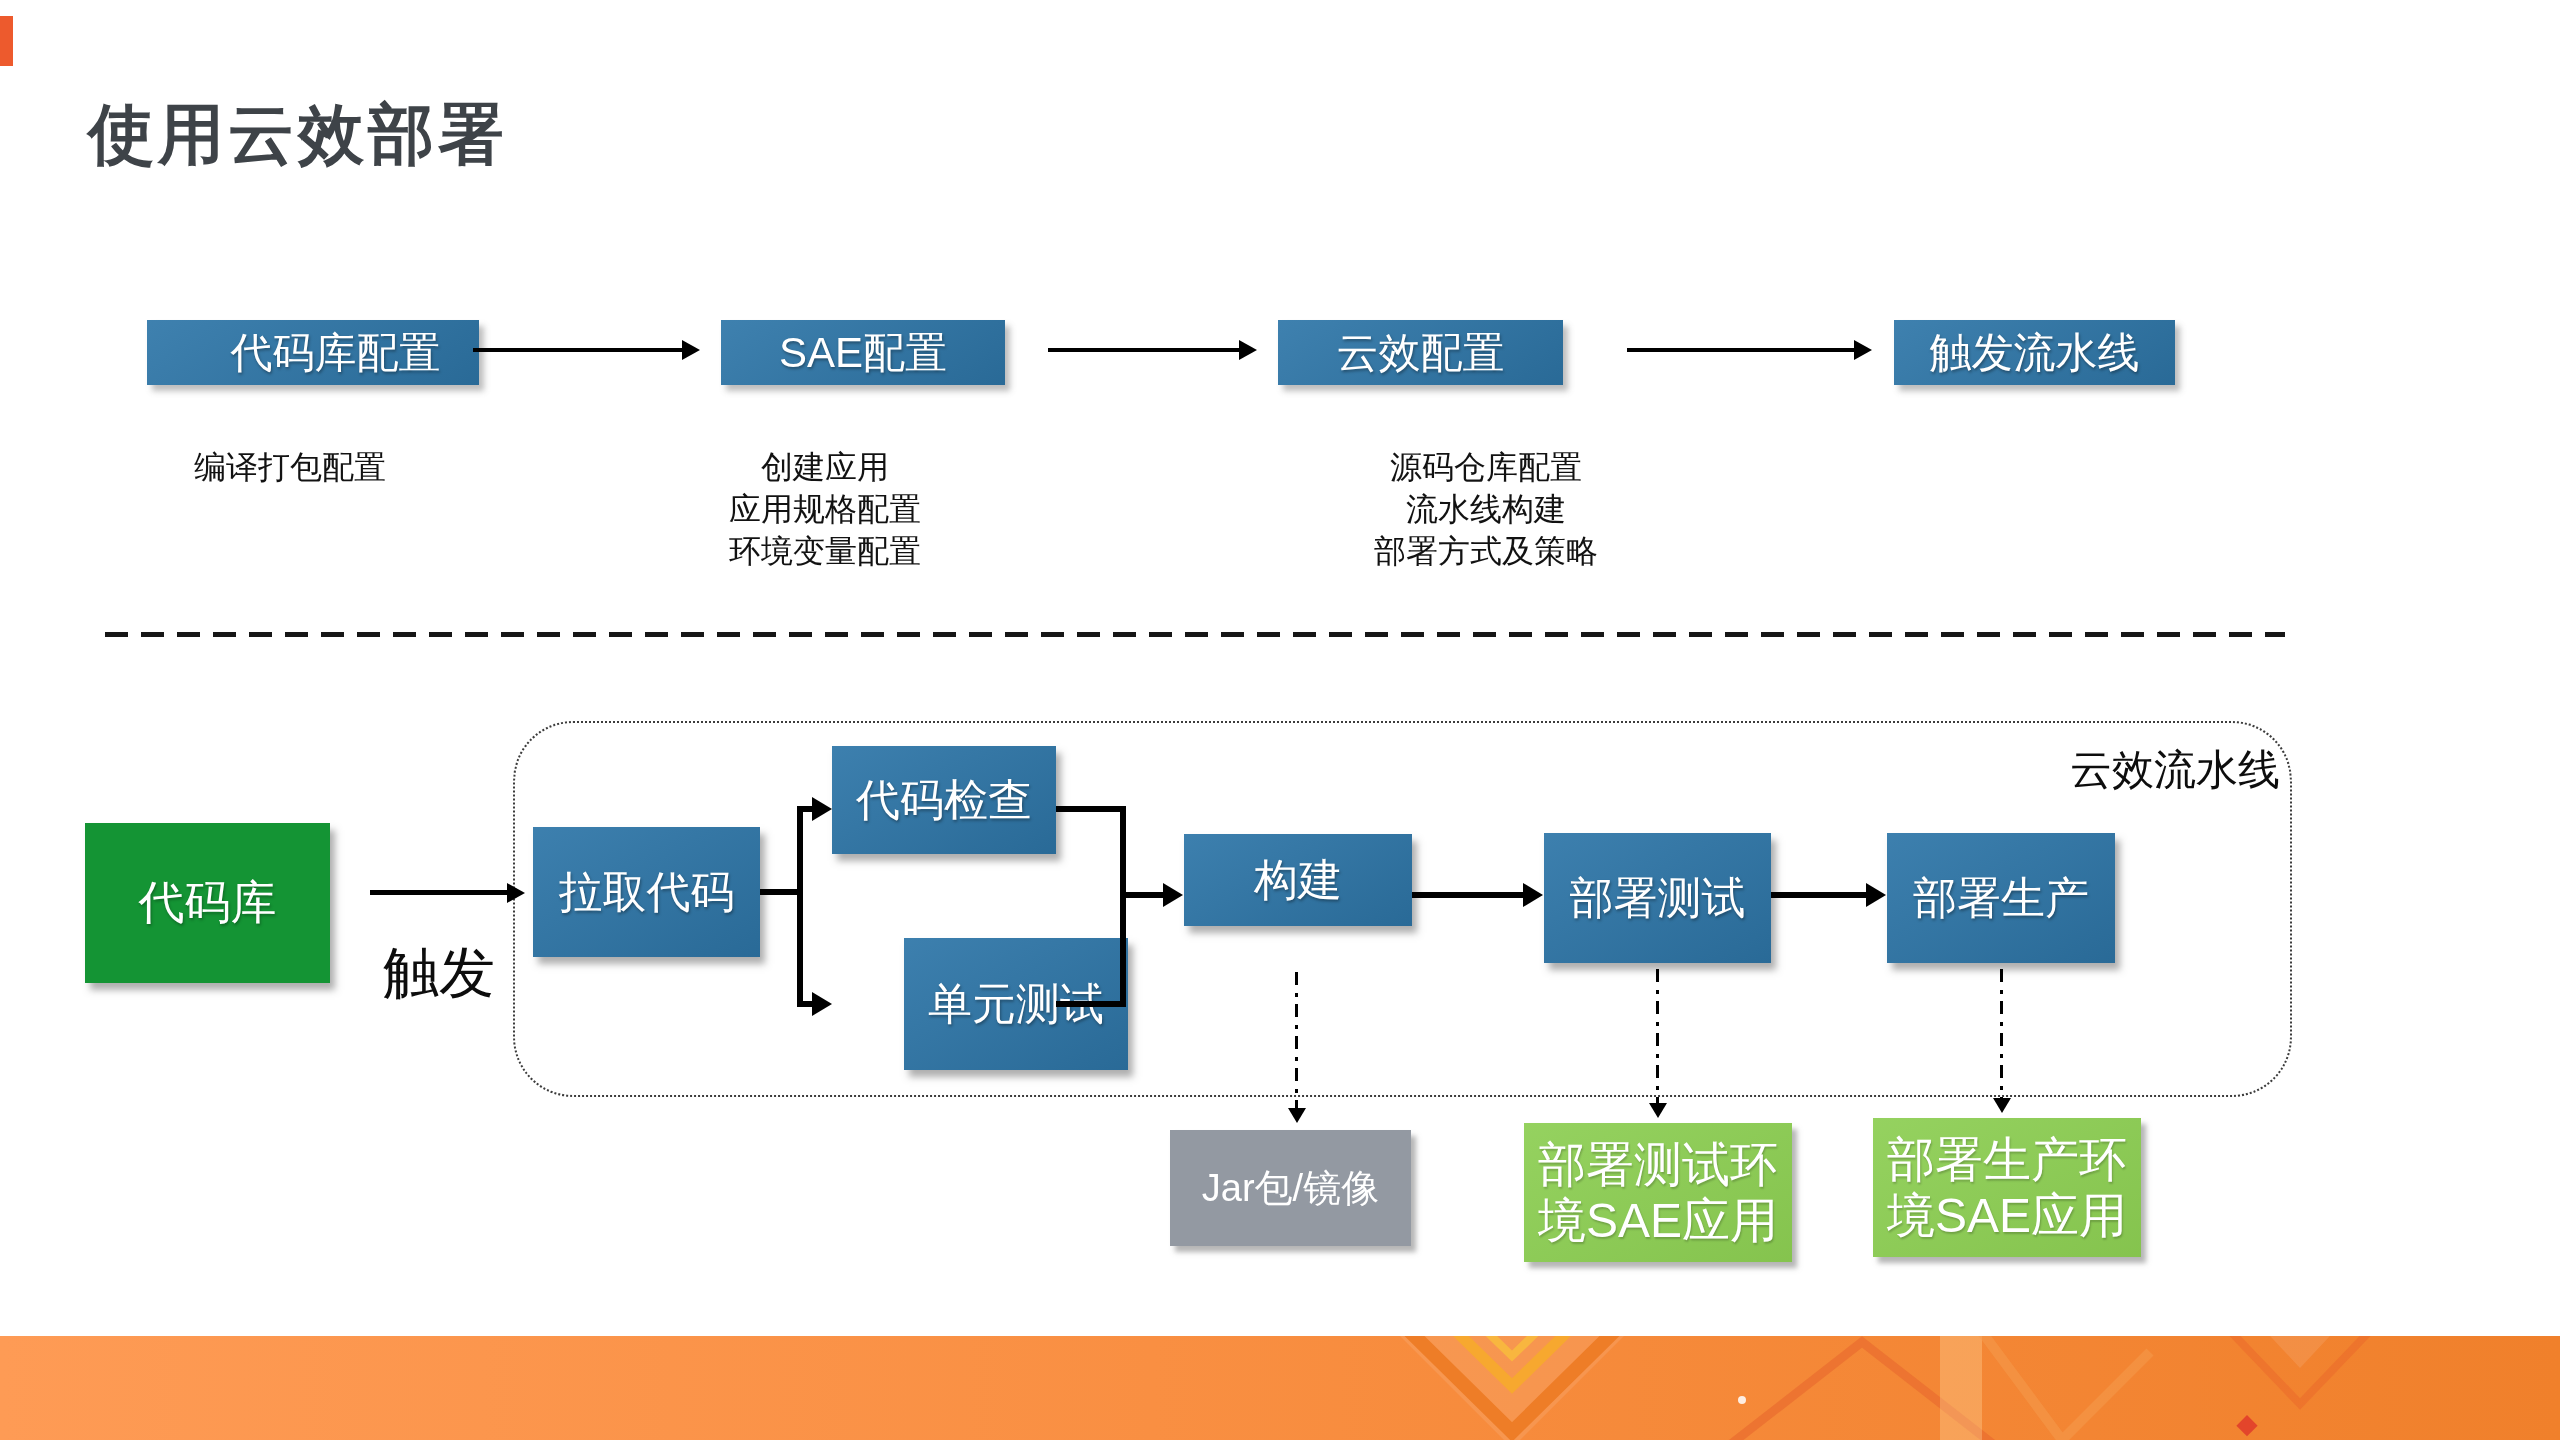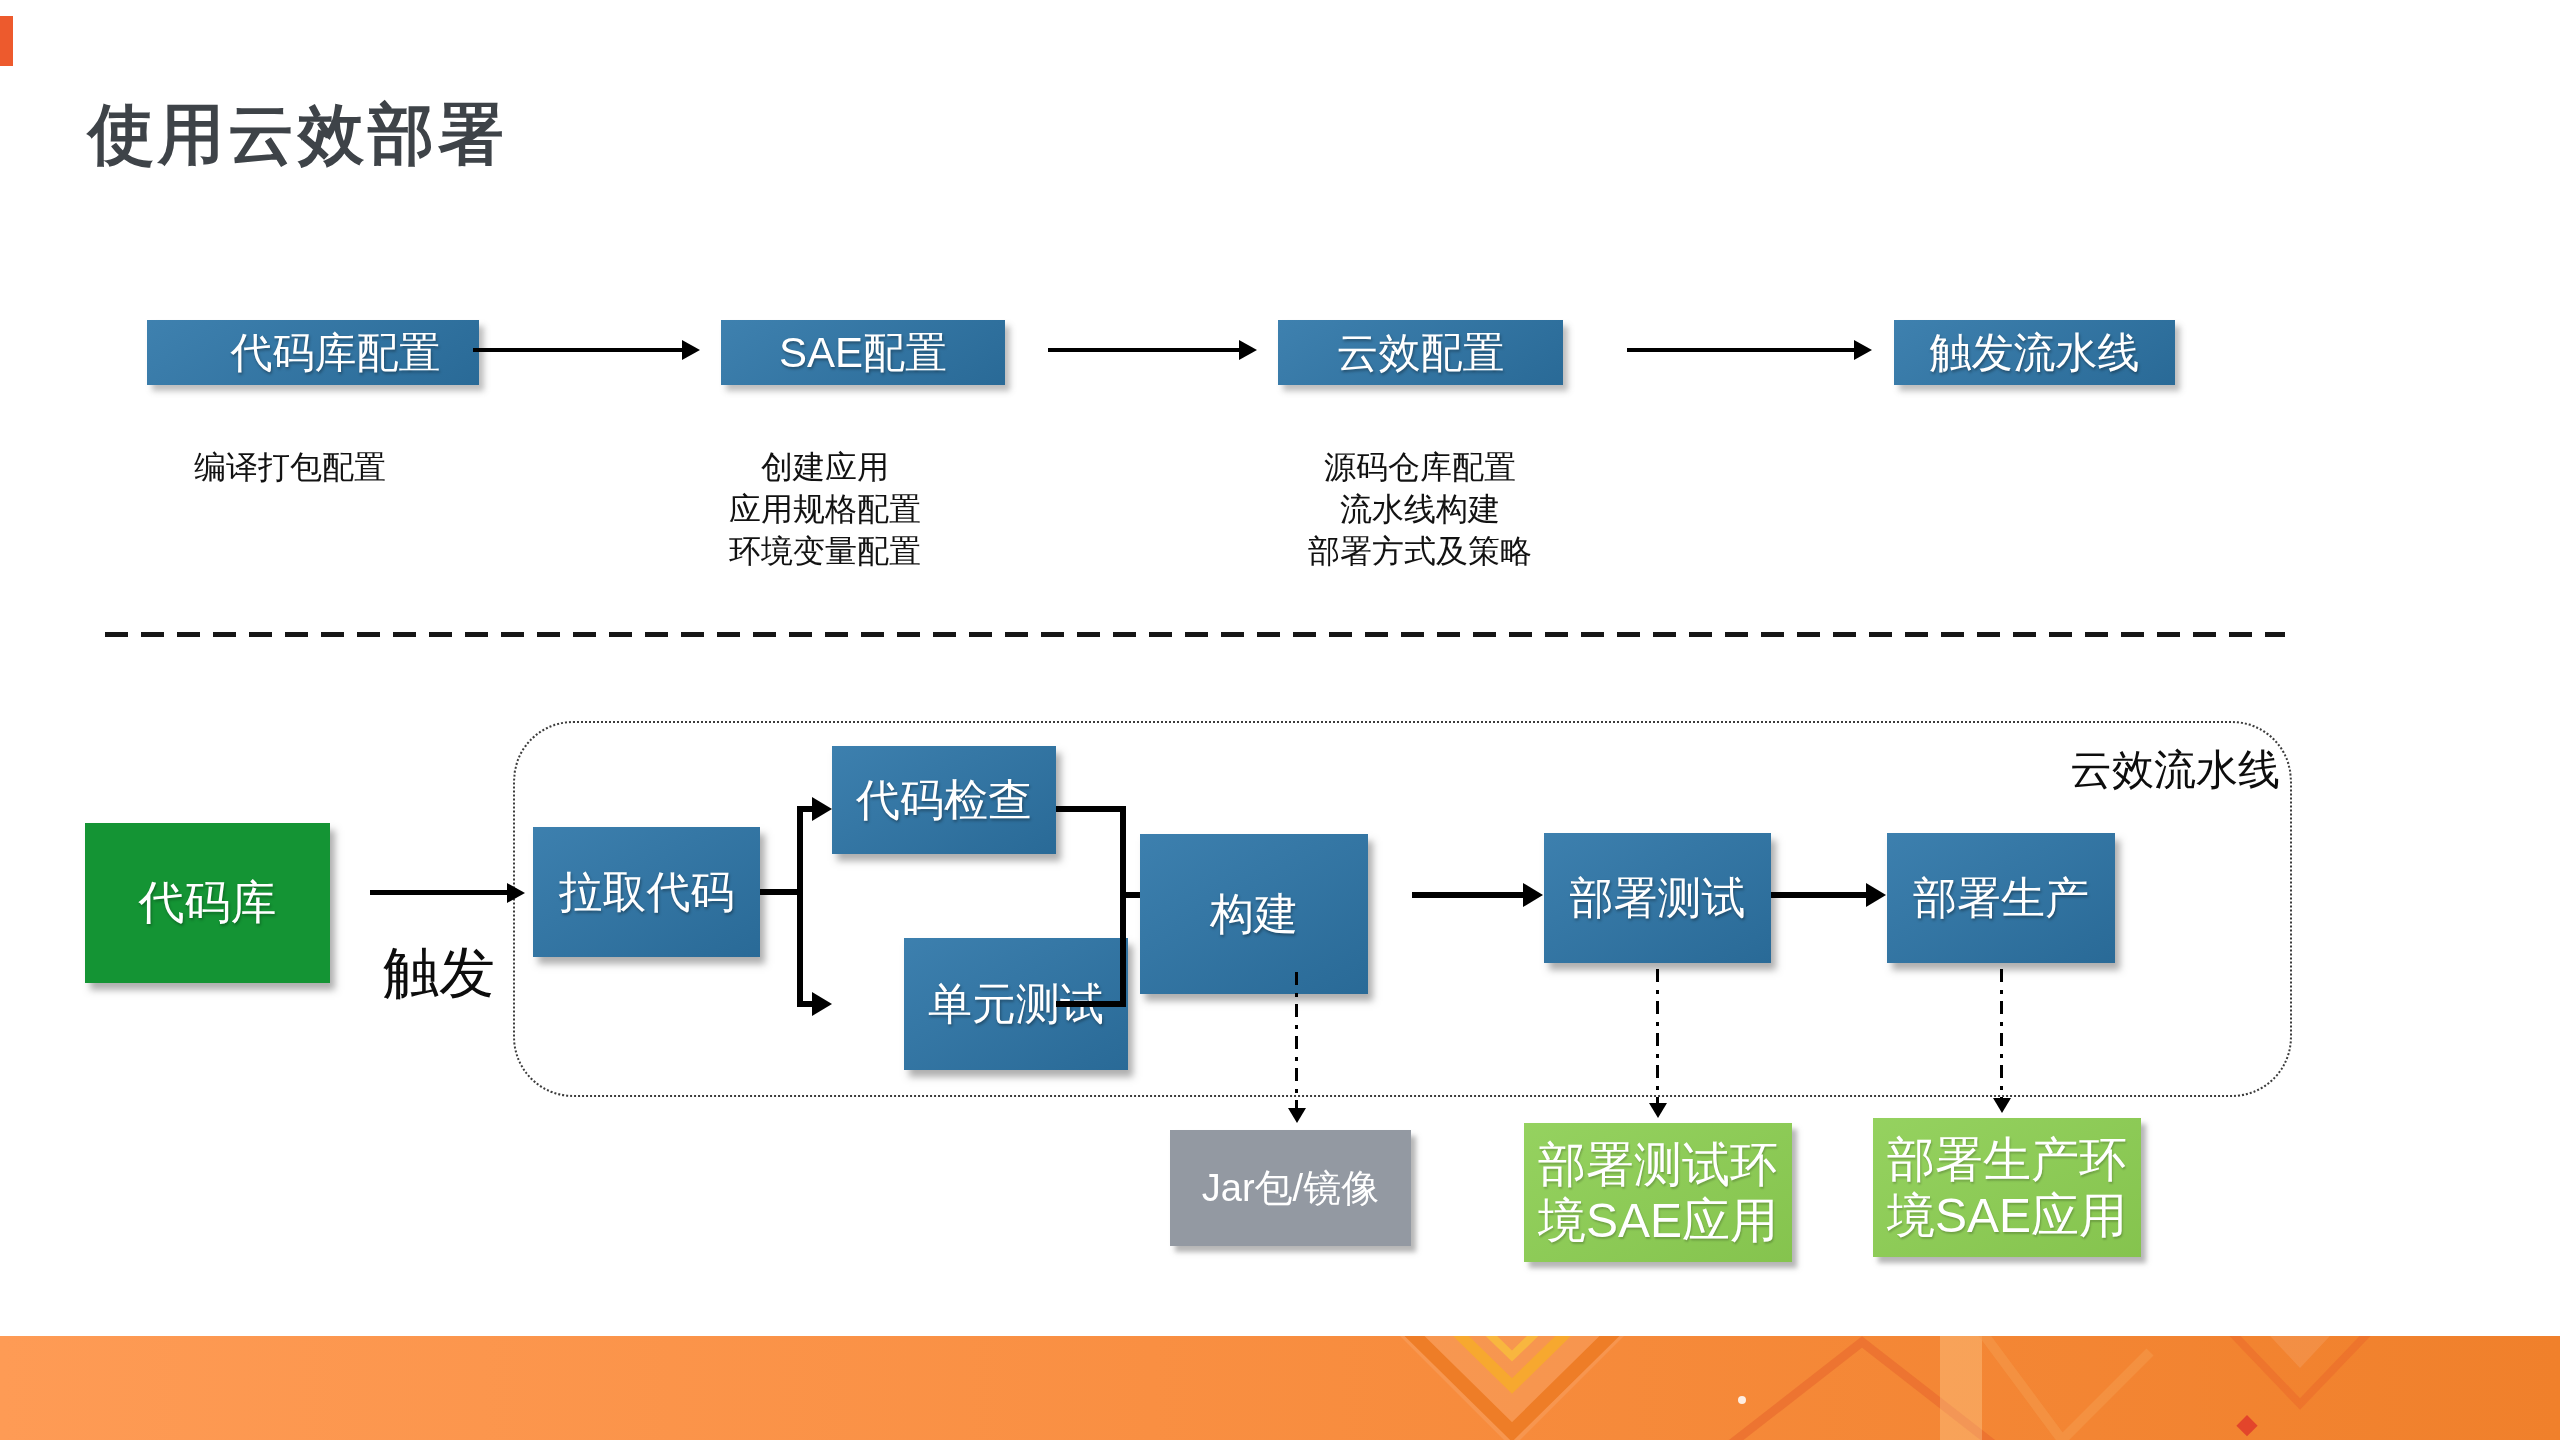--- a/index.html
+++ b/index.html
@@ -123,21 +123,21 @@
 </div>
 
 <div class="abs step-note" style="left:140px;top:446px;width:300px;">
   <div>编译打包配置</div>
 </div>
 <div class="abs step-note" style="left:675px;top:446px;width:300px;">
   <div>创建应用</div>
   <div>应用规格配置</div>
   <div>环境变量配置</div>
 </div>
-<div class="abs step-note" style="left:1270px;top:446px;width:300px;">
+<div class="abs step-note" style="left:1336px;top:446px;width:300px;">
   <div>源码仓库配置</div>
   <div>流水线构建</div>
   <div>部署方式及策略</div>
 </div>
 
 <div class="abs sep-dashed"></div>
 
 <div class="abs pipeline-container"></div>
 <div class="abs pipeline-title">云效流水线</div>
 
@@ -170,21 +170,21 @@
   <span>单元测试</span>
 </div>
 
 <div class="abs harrow" style="left:1056px;top:806px;width:70px;height:6px;"></div>
 <div class="abs harrow" style="left:1056px;top:1001px;width:70px;height:6px;"></div>
 <div class="abs vline" style="left:1120px;top:806px;width:6px;height:201px;"></div>
 <div class="abs harrow thick" style="left:1120px;top:892px;width:44px;height:6px;">
     <span class="head"></span>
   </div>
 
-<div class="abs stage-box" style="left:1140px;top:834px;width:228px;height:160px;">
+<div class="abs stage-box" style="left:1184px;top:834px;width:228px;height:92px;">
   <span>构建</span>
 </div>
 
 <div class="abs harrow thick" style="left:1412px;top:892px;width:112px;height:6px;">
     <span class="head"></span>
   </div>
 
 <div class="abs stage-box" style="left:1544px;top:833px;width:227px;height:130px;">
   <span>部署测试</span>
 </div>

